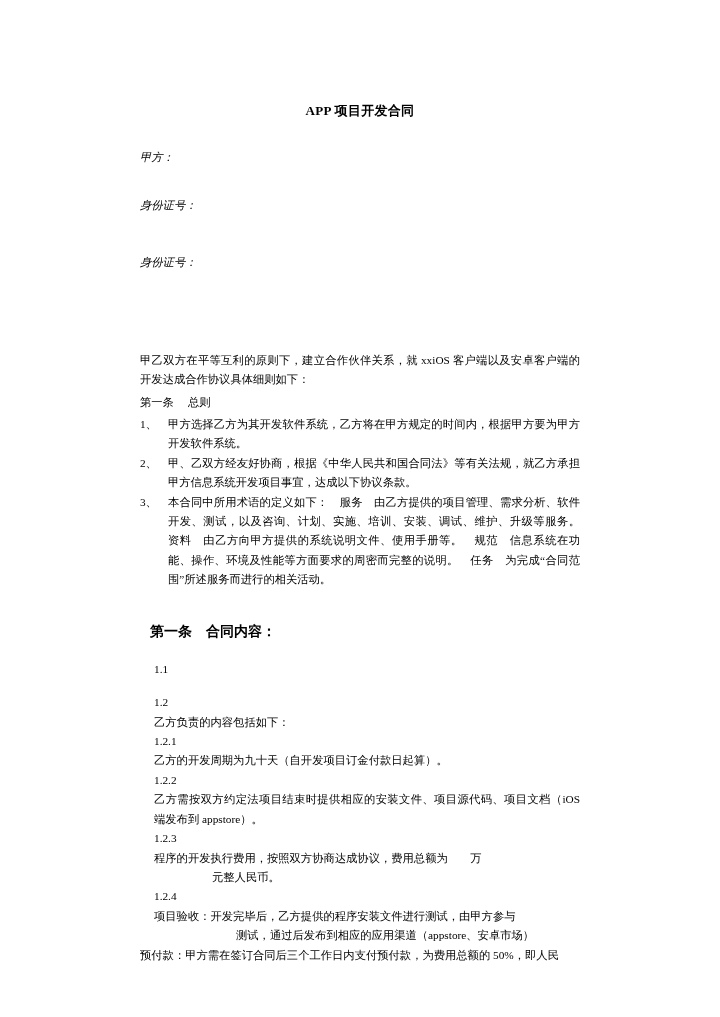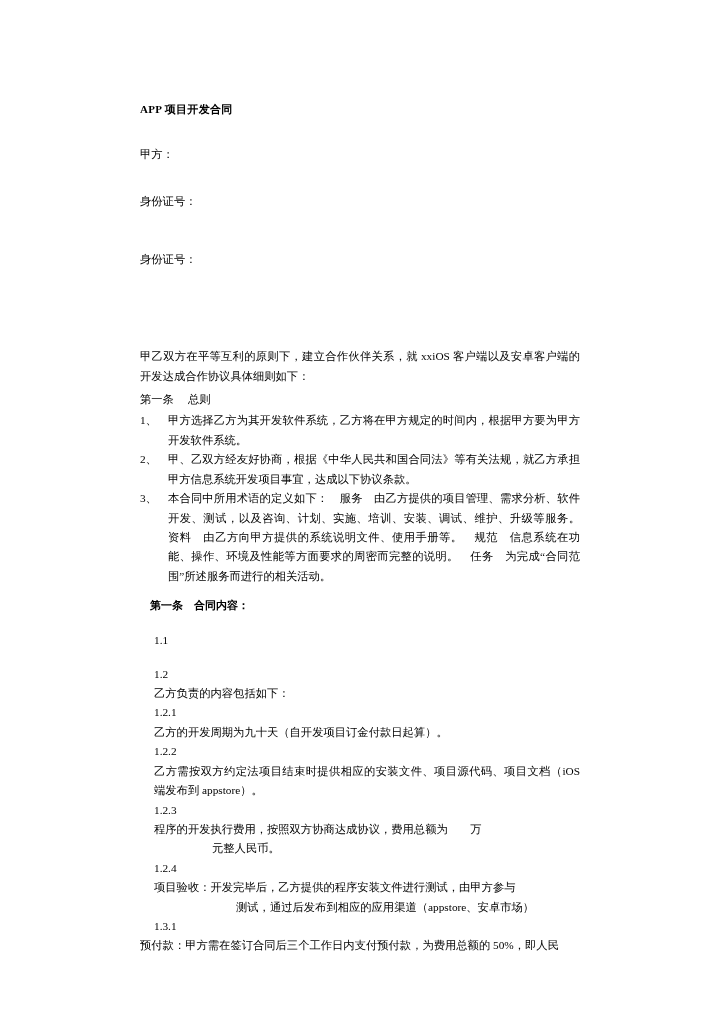--- a/index.html
+++ b/index.html
@@ -22,28 +22,30 @@
   .content {
     position: absolute;
     left: 140px;
     top: 100px;
     width: 440px;
     font-size: 11.3px;
     line-height: 1.72;
     color: #000000;
   }
   .doc-title {
+    text-align: center;
     font-weight: bold;
-    font-size: 11px;
+    font-size: 13px;
     letter-spacing: 0.3px;
     margin: 0 0 26px 0;
   }
   .field-line {
     margin: 0 0 28px 0;
     font-size: 11.3px;
+    font-style: italic;
   }
   .field-line.tight {
     margin-bottom: 26px;
   }
   .gap-large {
     height: 52px;
   }
   .para {
     margin: 0 0 4px 0;
     text-align: justify;
@@ -69,23 +71,23 @@
     width: 28px;
     flex: 0 0 28px;
     box-sizing: border-box;
   }
   .numlist li .body {
     flex: 1 1 auto;
     text-align: justify;
   }
   .bold-head {
     font-weight: bold;
-    margin: 10px 0 16px 0;
+    margin: 30px 0 16px 0;
     padding-left: 10px;
-    font-size: 11px;
+    font-size: 14px;
   }
   .indent-1 {
     padding-left: 14px;
     margin: 0 0 14px 0;
   }
   .plain {
     margin: 0 0 2px 0;
     text-align: justify;
   }
   .sub-item {
@@ -183,18 +185,17 @@
     <div class="hang">元整人民币。</div>
 
     <div class="sub-item">
       <span class="marker">1.2.4</span>
       <span class="body">项目验收：开发完毕后，乙方提供的程序安装文件进行测试，由甲方参与</span>
     </div>
 
     <div class="hang2">测试，通过后发布到相应的应用渠道（appstore、安卓市场）</div>
 
 
-    <div class="indent-1" style="margin-bottom:0;">1.3.1</div>
 
     <div class="plain">预付款：甲方需在签订合同后三个工作日内支付预付款，为费用总额的 50%，即人民</div>
 
   </div>
 </div>
 
 </body></html>

